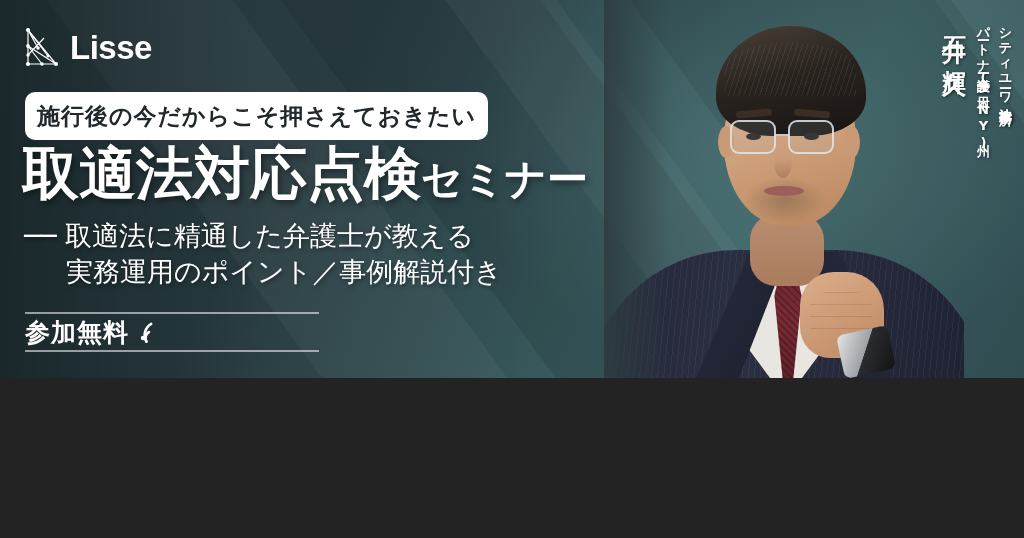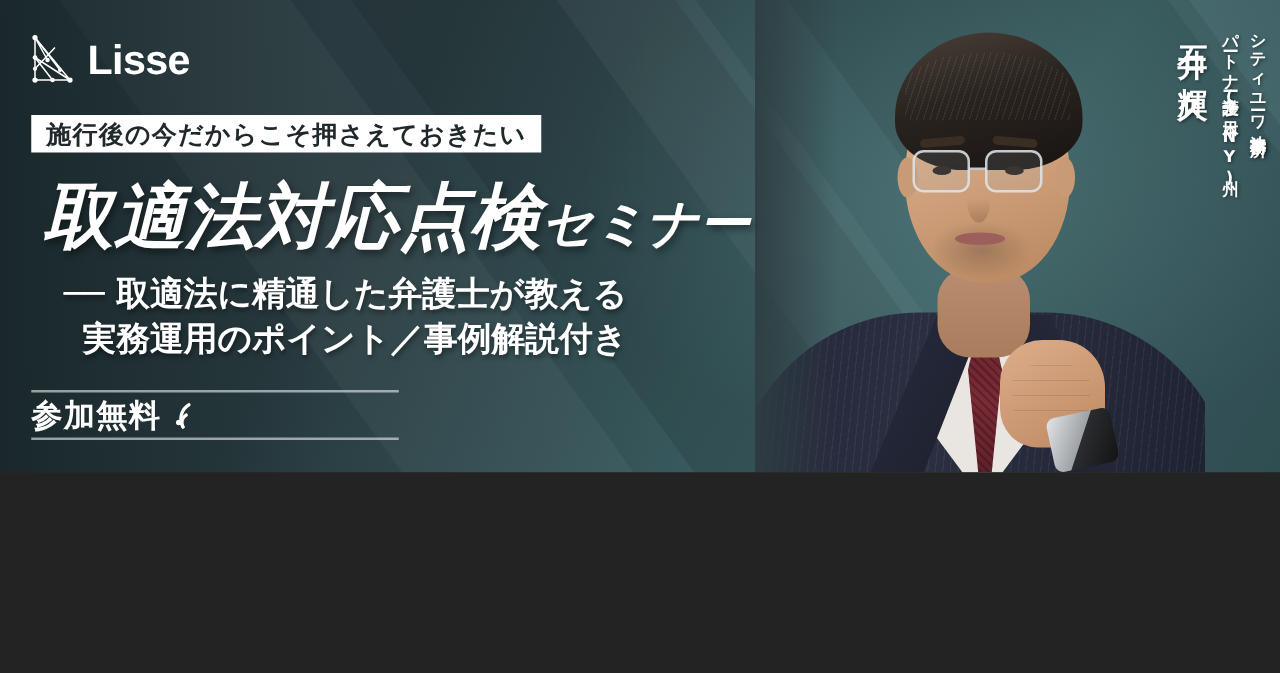--- a/index.html
+++ b/index.html
@@ -155,40 +155,40 @@
   
   .logo { position:absolute; left:22px; top:26px; display:flex; align-items:center; gap:10px; }
   .logo-mark { width:38px; height:44px; }
   .logo-text {
     color:#ffffff; font-size:33px; font-weight:bold; letter-spacing:-0.5px;
     font-family:"Liberation Sans",sans-serif;
   }
 
   
   .kicker {
-    position:absolute; left:25px; top:92px; height:30px;
+    position:absolute; left:25px; top:92px; height:48px;
     background:#ffffff; color:#21282b;
     display:flex; align-items:center; padding:0 12px;
-    font-size:20px; font-weight:bold; letter-spacing:1px;
+    font-size:23px; font-weight:bold; letter-spacing:1px;
     font-family:"DejaVu Sans",sans-serif;
+    border-radius:10px;
   }
   .title {
-    position:absolute; left:34px; top:136px;
+    position:absolute; left:22px; top:136px;
     color:#ffffff; font-weight:bold; white-space:nowrap;
     text-shadow:2px 3px 6px rgba(0,0,0,0.45);
     font-family:"DejaVu Sans",sans-serif;
-    font-style:italic;
   }
   .title .main { font-size:57px; letter-spacing:0px; }
   .title .suffix { font-size:41px; letter-spacing:0px; }
   .lead {
     position:absolute; left:24px; top:218px;
-    color:#ffffff; font-size:27px; font-weight:bold; line-height:1.33;
+    color:#ffffff; font-size:27px; font-weight:normal; line-height:1.33;
     text-shadow:1px 2px 4px rgba(0,0,0,0.45);
-    font-family:"DejaVu Sans",sans-serif; white-space:nowrap;text-align:right;
+    font-family:"DejaVu Sans",sans-serif; white-space:nowrap;
   }
   .lead .l2 { padding-left:42px; display:block; }
 
   
   .strip {
     position:absolute; left:25px; top:312px; width:294px; height:40px;
     border-top:2px solid rgba(255,255,255,0.55);
     border-bottom:2px solid rgba(255,255,255,0.55);
     display:flex; align-items:center; gap:8px;
   }

